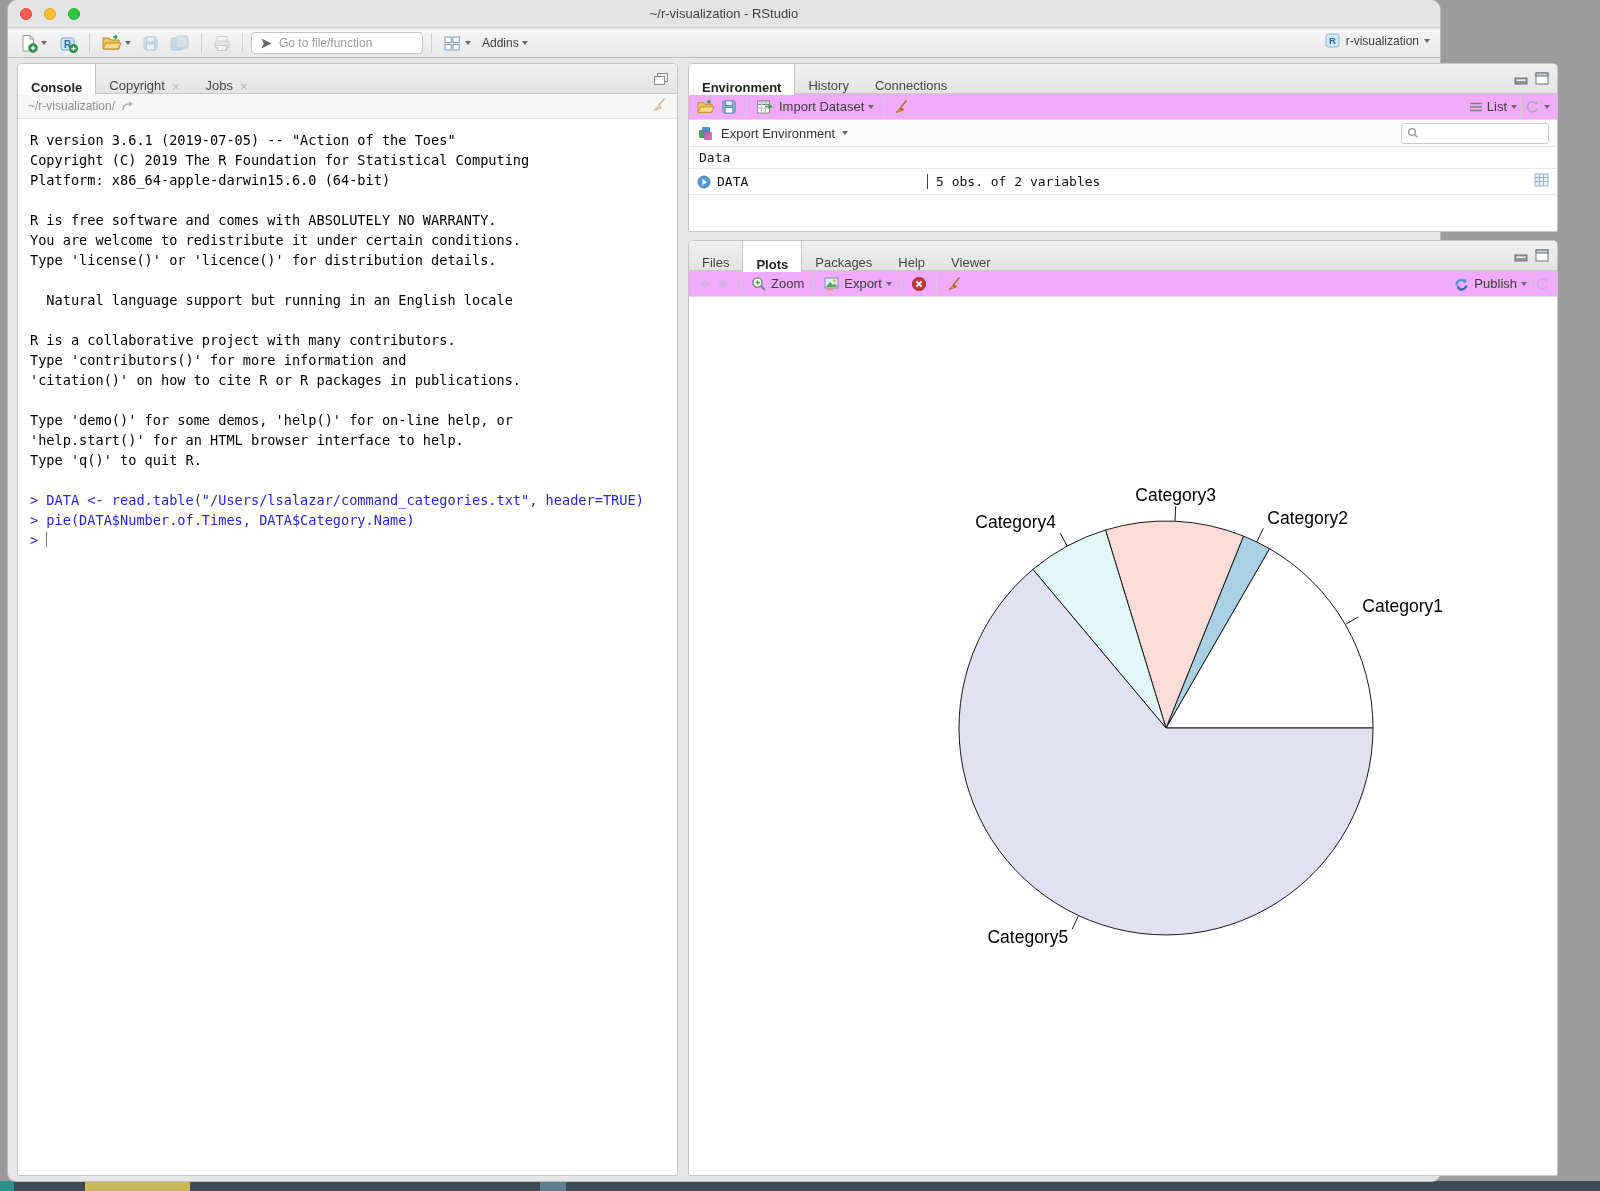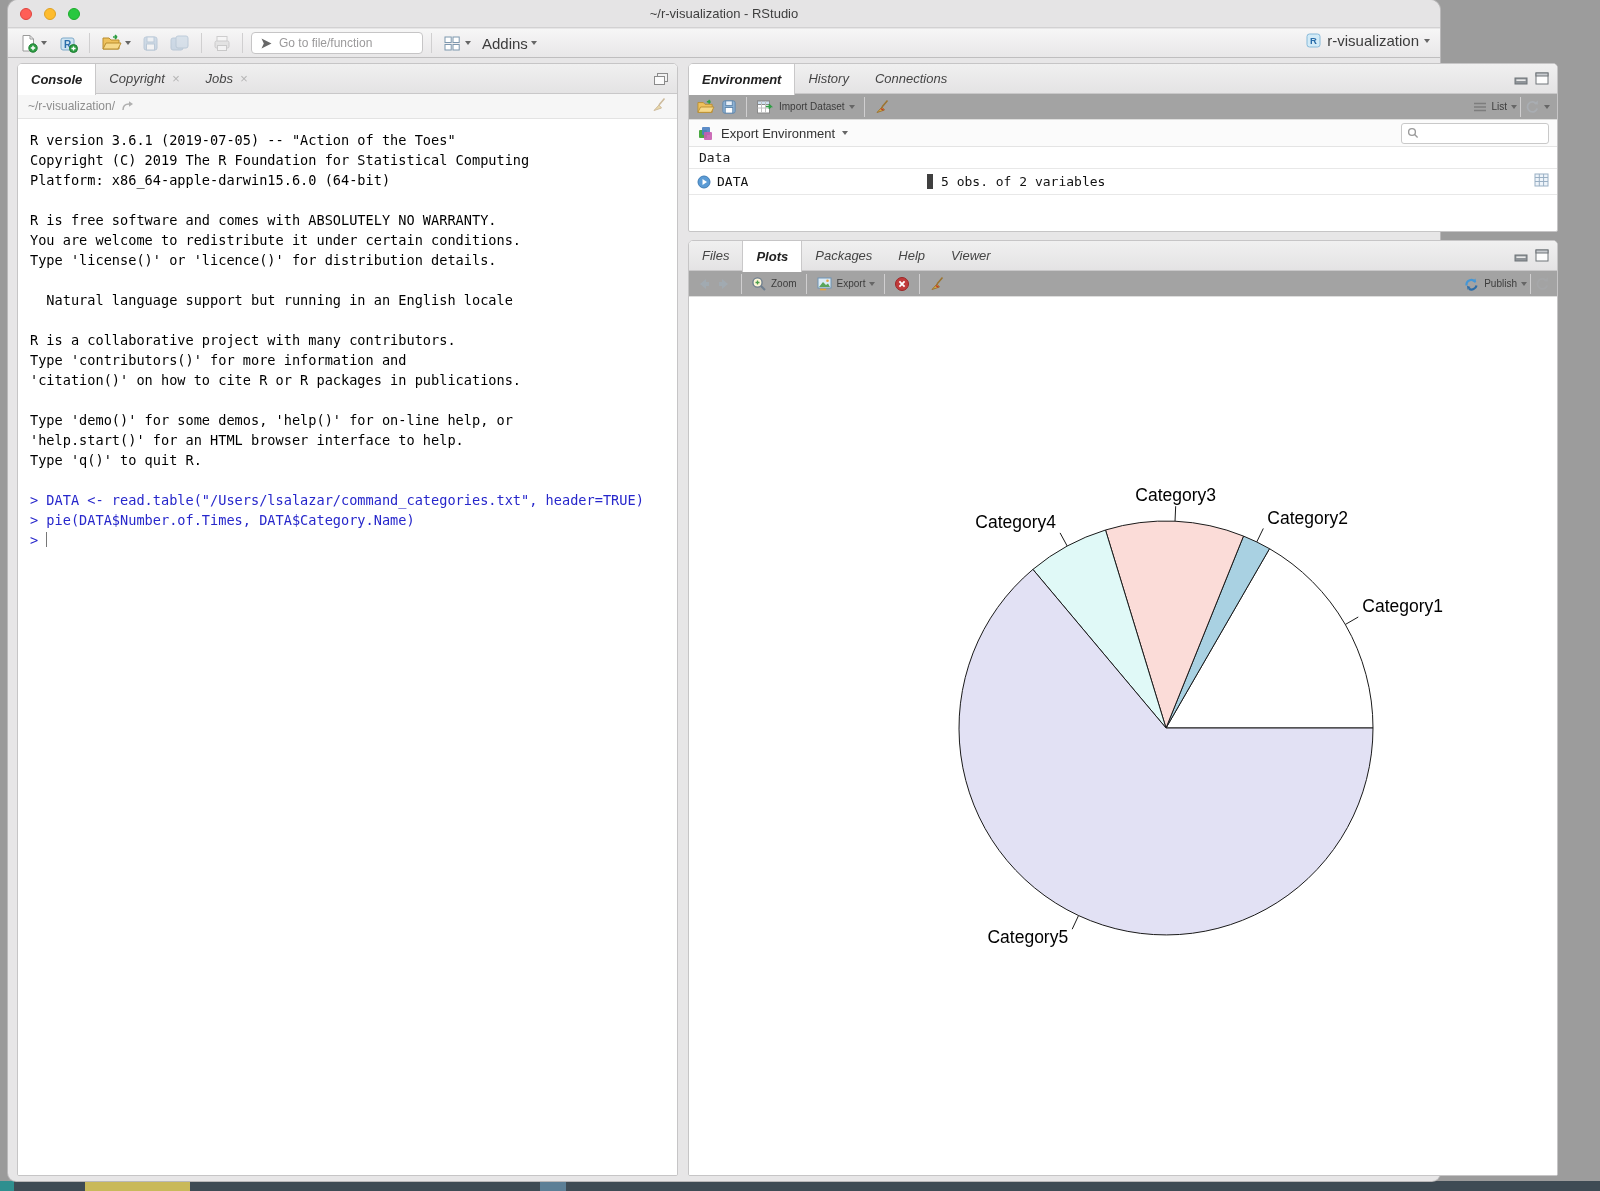--- a/index.html
+++ b/index.html
@@ -31,40 +31,40 @@
   .tbtn { display:flex; align-items:center; gap:3px; padding:2px 3px; border-radius:3px; }
   .tsep { width:1px; height:20px; background:#d0cfd0; margin:0 3px; }
   .caret { width:0; height:0; border-left:3.5px solid transparent; border-right:3.5px solid transparent;
            border-top:4px solid #666; display:inline-block; }
   .disabled { opacity:.35; }
   #goto-input { width:172px; height:22px; background:#fff; border:1px solid #c6c5c6; border-radius:4px;
                 display:flex; align-items:center; gap:6px; padding:0 8px; }
   #goto-input input { border:none; outline:none; width:120px; font-size:12px; color:#333;
                       font-family:"Liberation Sans",sans-serif; background:transparent; }
   #goto-input input::placeholder { color:#9b9a9b; }
-  .tlabel { font-size:15px; color:#3c3c3c; }
+  .tlabel { font-size:12px; color:#3c3c3c; }
   #project-btn { position:absolute; right:10px; top:32px; display:flex; align-items:center; gap:5px; }
 
   
   .panel { position:absolute; background:#fff; border:1px solid #c6c5c6; border-radius:5px 5px 2px 2px; overflow:hidden; }
   #console-panel { left:9px;  top:63px;  width:661px; height:1113px; }
   #env-panel     { left:680px; top:63px; width:870px; height:169px; }
   #plots-panel   { left:680px; top:240px; width:870px; height:936px; }
 
   .tabbar { position:relative; height:30px; background:linear-gradient(#f0f0f0,#e4e3e4);
             border-bottom:1px solid #c9c8c9; display:flex; }
-  .tab { display:flex; align-items:center; gap:7px; padding:0 13px; font-size:13px; color:#454545; position:relative;font-style:italic; }
+  .tab { display:flex; align-items:flex-end; gap:7px; padding:0 13px; font-size:13px; color:#454545; position:relative; }
   .tab .close-x { color:#b4b4b4; font-size:13px; line-height:1; }
   .tab.active { background:#fff; font-weight:700; color:#222;
                 border-left:1px solid #c9c8c9; border-right:1px solid #c9c8c9; height:31px; z-index:2; }
   .tab.active:first-child { border-left:none; }
   .winbtns { position:absolute; right:8px; top:8px; display:flex; gap:7px; align-items:center; }
 
-  .ptoolbar { height:26px; background:#a3a3a3; border-bottom:1px solid #dededd;
-              display:flex; align-items:center; padding:0 7px; gap:6px; font-size:10px; color:#3c3c3c; }
+  .ptoolbar { height:26px; background:#f0abfc; border-bottom:1px solid #dededd;
+              display:flex; align-items:center; padding:0 7px; gap:6px; font-size:13px; color:#3c3c3c; }
   .ptoolbar .right { margin-left:auto; display:flex; align-items:center; }
 
   
   #console-pathbar { height:25px; background:#f6f6f6; border-bottom:1px solid #e3e3e3;
                      display:flex; align-items:center; gap:6px; padding:0 10px; }
   #console-path { font-size:12px; color:#8e8e8e; }
   #console-body { position:absolute; left:0; right:0; top:56px; bottom:0; background:#fff;
                   padding:10px 12px; font-family:"DejaVu Sans Mono", monospace;
                   font-size:13.6px; line-height:20px; white-space:pre; color:#000; overflow:hidden; }
   .console-line { height:20px; }
@@ -75,21 +75,21 @@
   #env-scope-row { height:27px; display:flex; align-items:center; gap:7px; padding:0 8px;
                    background:#fbfbfb; border-bottom:1px solid #e4e4e4; font-size:13px; color:#333; }
   #env-search { margin-left:auto; width:148px; height:21px; border:1px solid #c9c9c9; border-radius:3px;
                 background:#fff; display:flex; align-items:center; padding:0 5px; gap:4px; }
   #env-search input { border:none; outline:none; width:118px; font-size:12px; background:transparent; }
   #env-section-header { height:22px; line-height:22px; padding:0 10px; font-family:"DejaVu Sans Mono",monospace;
                         font-size:13px; color:#1a1a1a; border-bottom:1px solid #e8e8e8; background:#fff; }
   .env-row { height:26px; display:flex; align-items:center; border-bottom:1px solid #e8e8e8;
              font-family:"DejaVu Sans Mono",monospace; font-size:13px; color:#111; }
   .env-row .obj-name { width:238px; display:flex; align-items:center; gap:6px; padding-left:8px; }
-  .env-row .obj-value { flex:1; border-left:6px solid #404040; padding-left:8px; }
+  .env-row .obj-value { flex:1; border-left:1px solid #404040; padding-left:8px; }
   .env-row .obj-grid { padding-right:8px; }
 
   
   #plot-body { position:absolute; left:0; right:0; top:57px; bottom:0; background:#fff; }
   #pie-svg { position:absolute; left:0; top:0; }
   #pie-svg text { font-family:"Liberation Sans", sans-serif; font-size:17.5px; fill:#000; }
 
   .ibtn { display:flex; align-items:center; gap:4px; }
 </style>
 </head>

